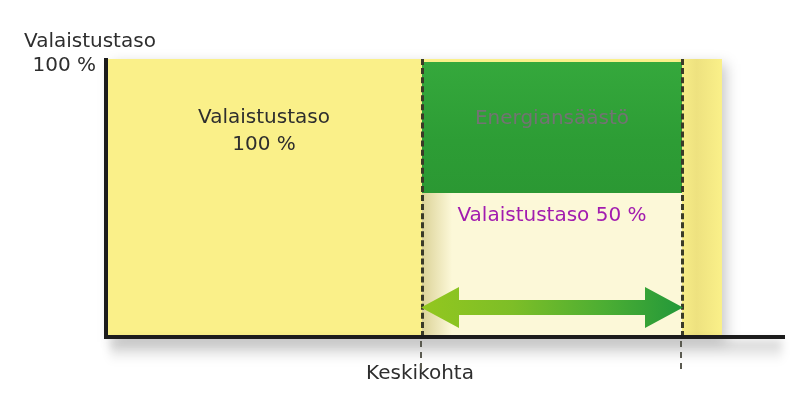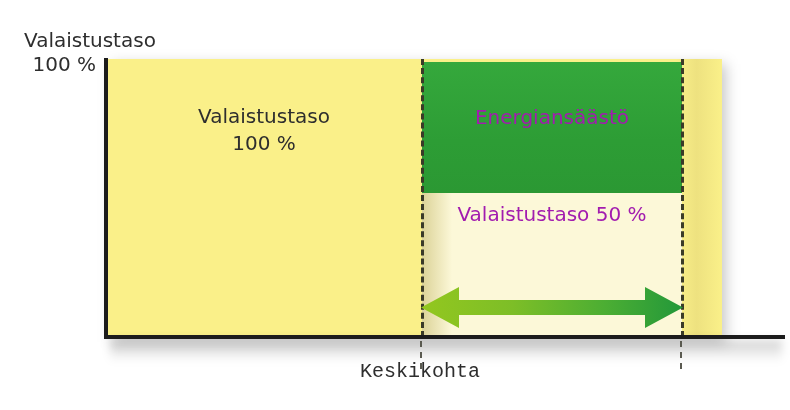--- a/index.html
+++ b/index.html
@@ -185,21 +185,21 @@
   #label-left {
     left: 108px;
     top: 103px;
     width: 312px;
     color: #2e2e2e;
   }
   #label-green {
     left: 422px;
     top: 104px;
     width: 260px;
-    color: #a21caf;
+    color: #737373;
   }
   #label-cream {
     left: 422px;
     top: 201px;
     width: 260px;
     color: #a21caf;
   }
 
   
   #arrow-wrap {
@@ -216,21 +216,20 @@
   #x-caption {
     position: absolute;
     left: 320px;
     top: 360px;
     width: 200px;
     text-align: center;
     font-size: 20px;
     line-height: 24px;
     color: #2e2e2e;
     white-space: nowrap;
-    font-family: Liberation Mono, monospace;
   }
 </style>
 </head>
 <body>
 
 <div id="chart-figure">
 
   <div class="axis-title">Valaistustaso</div>
 
   <div class="ytick" id="ytick-100">100 %</div>

